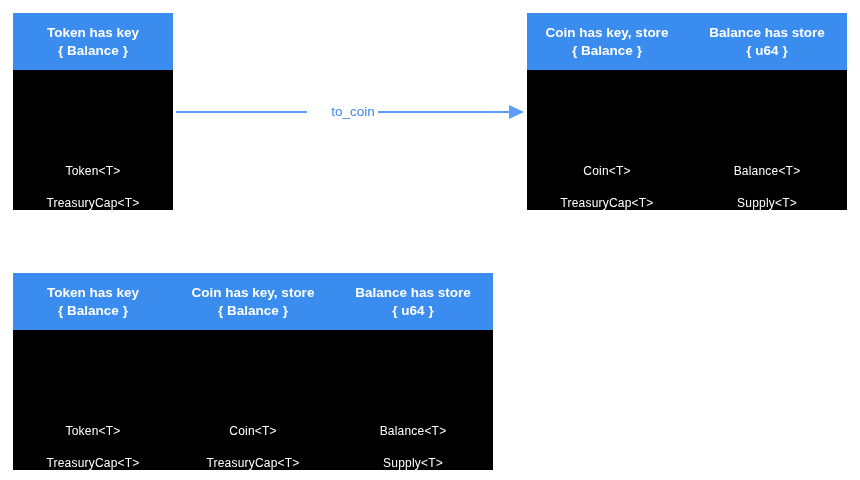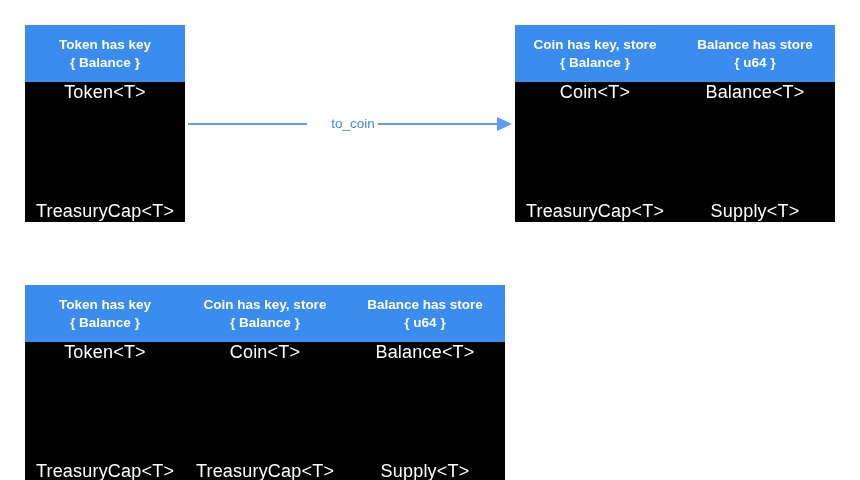--- a/index.html
+++ b/index.html
@@ -1,21 +1,21 @@
 <!DOCTYPE html>
 <html style="--page-bg: #ffffff; --header-bg: #3a8cee; --header-text: #ffffff; --body-bg: #000000; --body-text: #ffffff; --arrow-line: #5d9cf7; --arrow-label: #3d87f3;"><head>
 <meta charset="utf-8">
 <style>
   html, body { margin: 0; padding: 0; background: #ffffff; }
   .canvas {
     position: relative;
     width: 860px;
     height: 480px;
     box-sizing: border-box;
-    padding: 25px;
+    padding: 13px;
     background: var(--page-bg, #ffffff);
     font-family: "Liberation Sans", sans-serif;
     overflow: hidden;
   }
   .row {
     display: flex;
     align-items: center;
     height: 197px;
   }
   .row + .row { margin-top: 63px; }
@@ -37,28 +37,28 @@
     display: flex;
     flex-direction: column;
     align-items: center;
     justify-content: center;
     text-align: center;
   }
   .box-body {
     flex: 1;
     background: var(--body-bg, #000000);
     color: var(--body-text, #ffffff);
-    font-size: 18px;
+    font-size: 12px;
     font-weight: 500;
     letter-spacing: 0.2px;
     display: flex;
     flex-direction: column;
     align-items: center;
-    justify-content: space-between;
-    gap: 30px;
+    justify-content: flex-end;
+    gap: 18px;
     text-align: center;
   }
   .arrow {
     flex: 1;
     display: flex;
     align-items: center;
     padding: 0 3px;
     min-width: 0;
   }
   .arrow .line {

